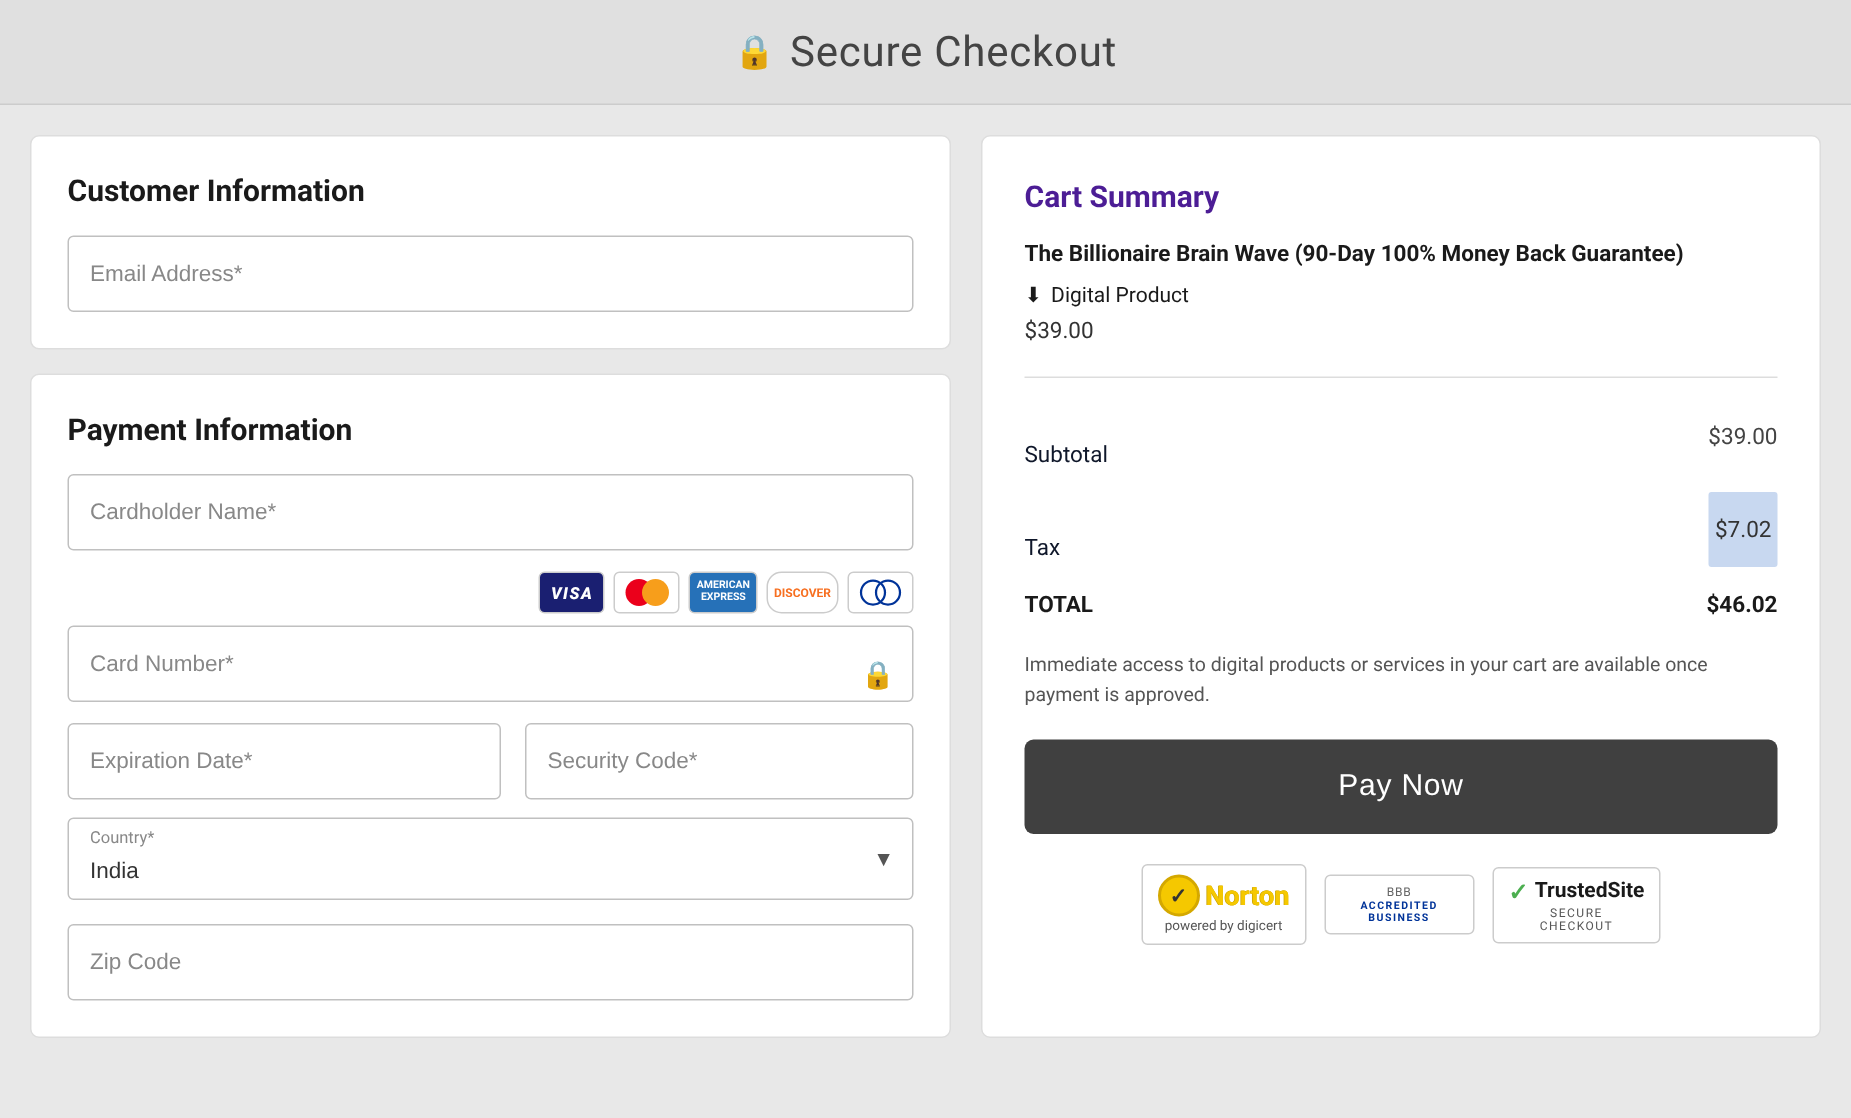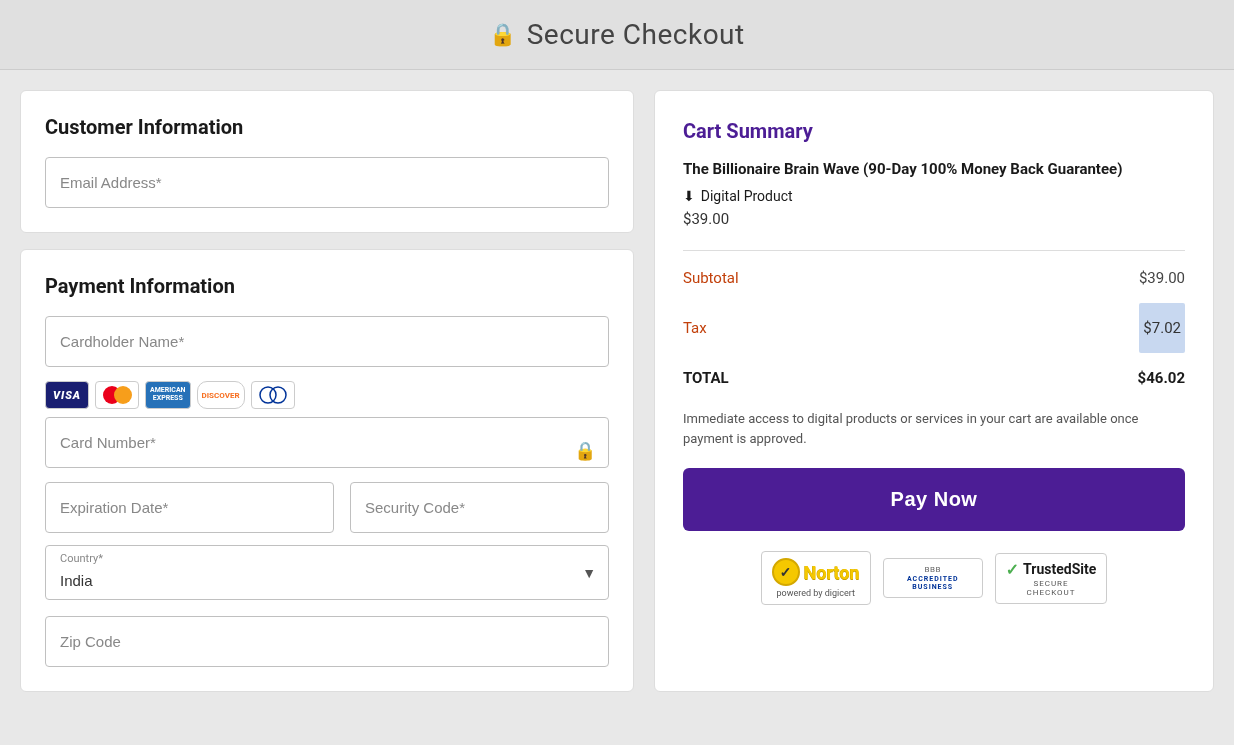--- a/index.html
+++ b/index.html
@@ -73,21 +73,21 @@
       outline: none;
       background: #fff;
     }
     .input-field::placeholder {
       color: #888;
     }
 
     
     .card-icons-row {
       display: flex;
-      justify-content: flex-start;
+      justify-content: flex-end;
       gap: 6px;
       margin-bottom: 8px;
       align-items: center;
     }
 
     
     .card-badge {
       border: 1px solid #ccc;
       border-radius: 4px;
       padding: 2px 4px;
@@ -266,21 +266,22 @@
     }
 
     .summary-row {
       display: flex;
       justify-content: space-between;
       align-items: center;
       margin: 8px 0;
       font-size: 15px;
     }
     .summary-label {
-      color: #c2410c;
+      color: #0f172a;
+      margin-top: 24px;
     }
     .summary-value {
       color: #444;
     }
     .tax-value {
       background: #c8d8f0;
       padding: 16px 4px;
       border-radius: 2px;
       color: #333;
     }
@@ -303,27 +304,27 @@
     .access-notice {
       font-size: 13px;
       color: #555;
       margin: 14px 0 20px 0;
       line-height: 1.5;
     }
 
     
     .pay-now-btn {
       width: 100%;
-      background: #4c1d95;
+      background: #404040;
       color: #fff;
       border: none;
       border-radius: 6px;
       padding: 20px;
       font-size: 20px;
-      font-weight: 700;
+      font-weight: 400;
       cursor: pointer;
       letter-spacing: 0.5px;
       margin-bottom: 20px;
     }
 
     
     .trust-badges {
       display: flex;
       justify-content: center;
       align-items: center;

